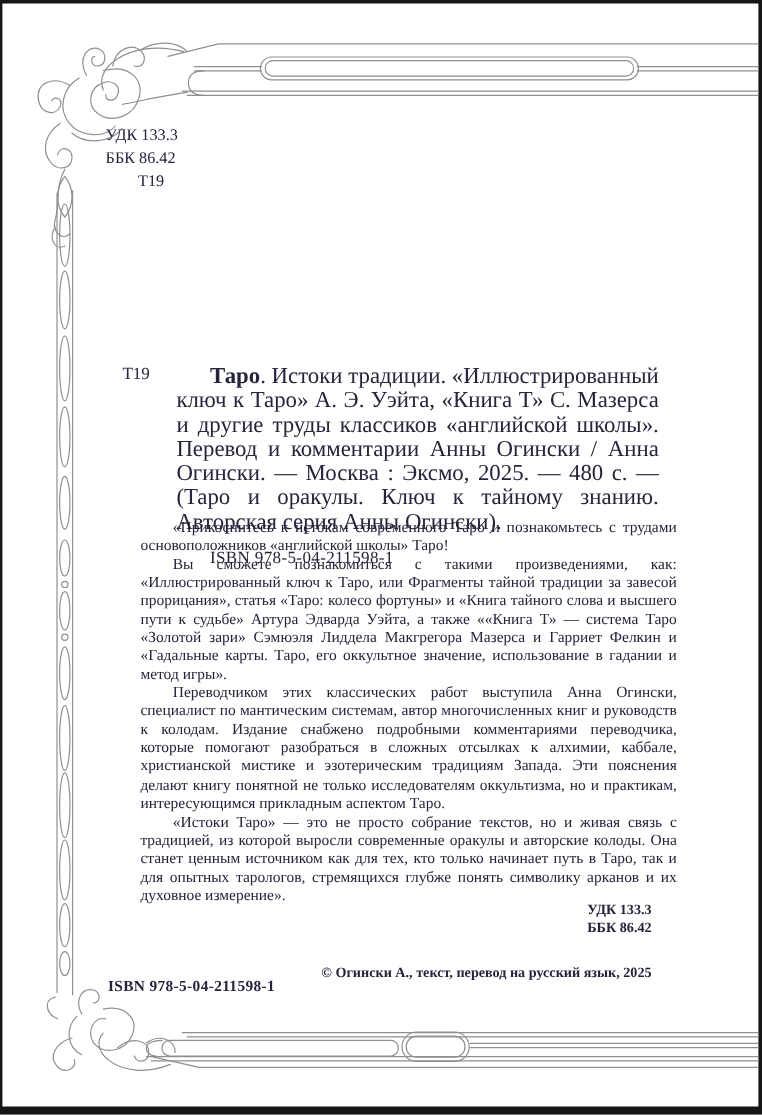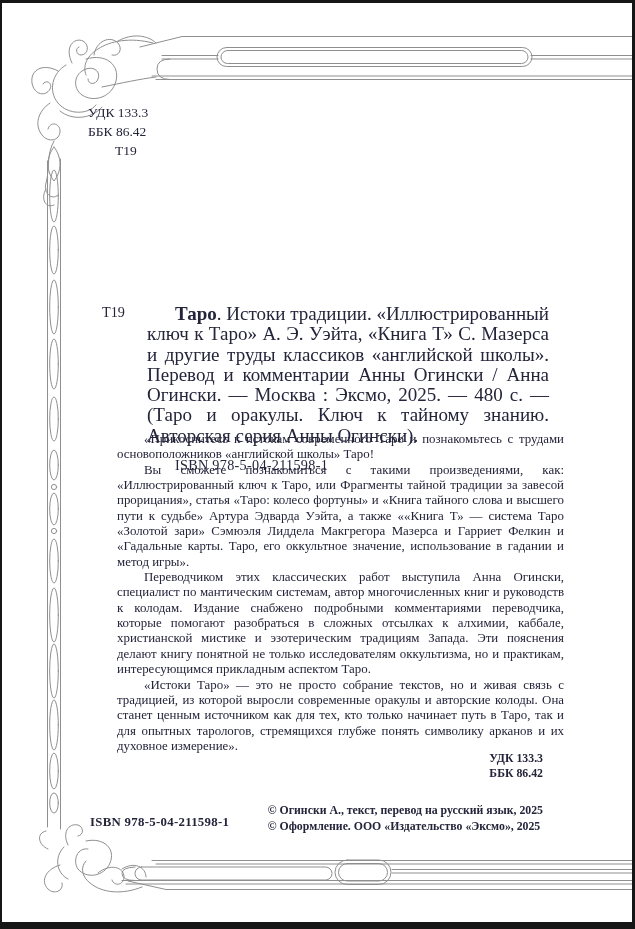--- a/index.html
+++ b/index.html
@@ -33,21 +33,21 @@
   .annotation{left:115px;top:429px;width:447px;}
   .annotation p{
     margin:0;text-indent:27px;text-align:justify;
     font-size:12.9px;line-height:15.35px;
   }
 
   .codes-bottom{right:89px;top:748px;text-align:right;
     font-size:11.8px;line-height:14.8px;font-weight:bold;}
 
   .footer-isbn{left:88px;top:812px;font-size:12.8px;font-weight:bold;letter-spacing:.3px;}
-  .footer-copy{right:89px;top:800px;text-align:left;
+  .footer-copy{right:89px;top:800px;text-align:right;
     font-size:11.8px;line-height:15.6px;font-weight:bold;}
 </style>
 </head>
 <body>
 
 <div class="page">
 
   <svg class="frame-svg" width="635" height="929" viewBox="0 0 635 929" fill="none" stroke="#8f8f8f" stroke-width="1" stroke-linecap="round">
 
     <g>
@@ -138,16 +138,15 @@
   </div>
 
   <div class="txt codes-bottom">
     <div>УДК 133.3</div>
     <div>ББК 86.42</div>
   </div>
 
   <div class="txt footer-isbn">ISBN 978-5-04-211598-1</div>
   <div class="txt footer-copy">
     <div>© Огински А., текст, перевод на русский язык, 2025</div>
-    <div>© Оформление. ООО «Издательство «Эксмо», 2025</div>
   </div>
 
 </div>
 
 </body></html>

